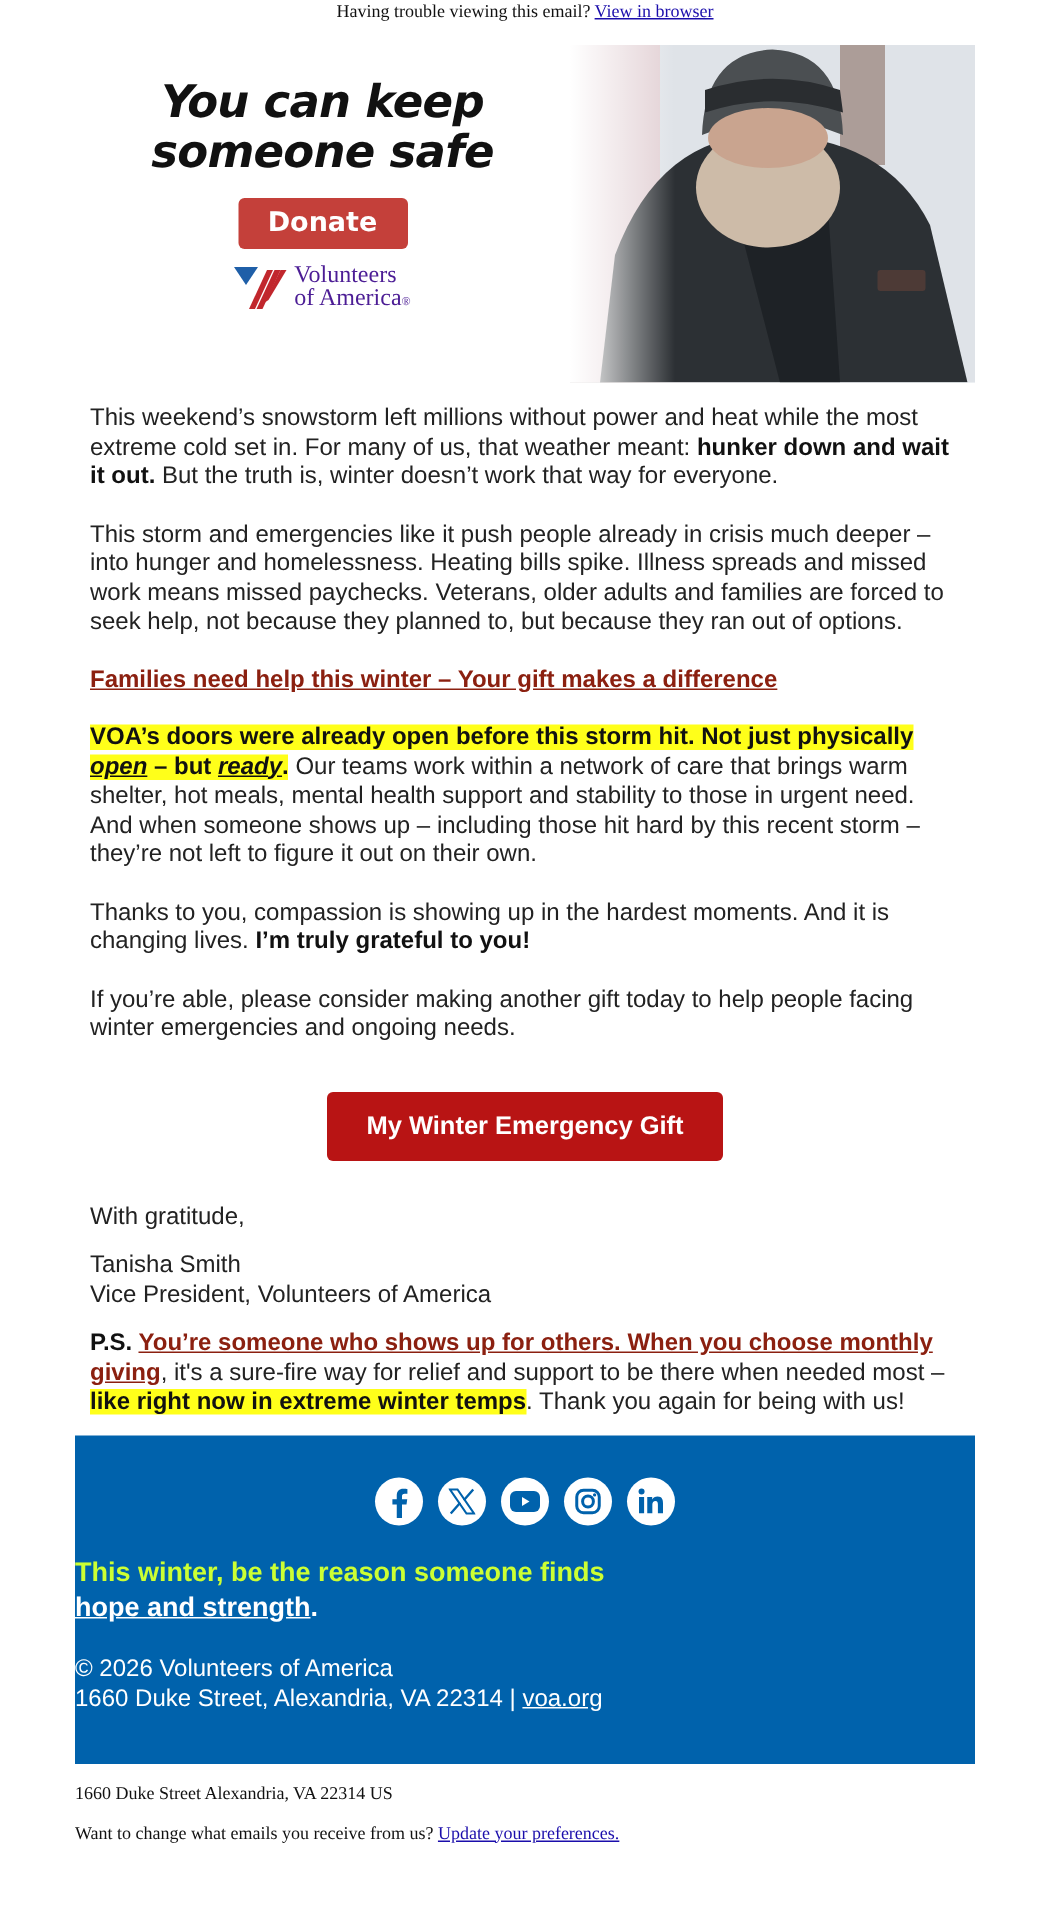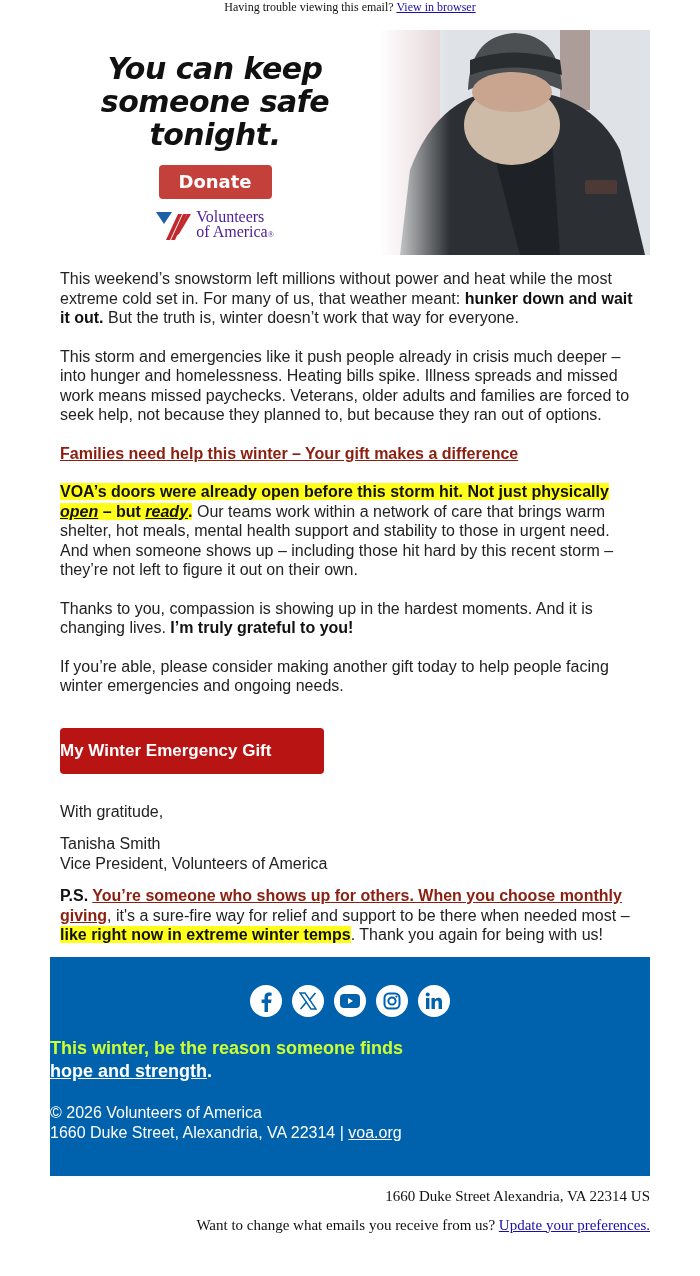--- a/index.html
+++ b/index.html
@@ -27,55 +27,54 @@
   .logo-text { font-family: "Liberation Serif", serif; font-size: 16px; line-height: 15px; color: #4c1d95; text-align: left; }
   .hero-right { width: 270px; height: 225px; position: relative; overflow: hidden;
     background: linear-gradient(90deg, #f3f3f3 0%, #d9cfd2 15%, #c9c9cf 40%, #dde3ea 100%); }
   .photo-fade { position:absolute; left:0; top:0; bottom:0; width:70px;
     background: linear-gradient(90deg, rgba(255,255,255,1), rgba(255,255,255,0)); z-index: 3;}
   .content { padding: 14px 10px 0 10px; font-size: 16px; line-height: 19.5px; color: #222; }
   .content p { margin-bottom: 19px; }
   .content b { color: #111; }
   .link-red { color: #8b2010; font-weight: bold; text-decoration: underline; }
   .hl { background: #ffff1a; }
-  .cta-wrap { text-align: left; margin: 6px 0 28px 0; text-decoration: underline; }
+  .cta-wrap { text-align: center; margin: 6px 0 28px 0; text-decoration: underline; }
   .cta-btn {
     display: inline-block; width: 264px; height: 46px; background: #b81414; color: #fff;
     font-weight: bold; font-size: 17px; line-height: 46px; border-radius: 4px; text-decoration: none;
   }
   .sig p { margin-bottom: 13px; }
   .footer-blue { background: #0062ac; height: 219px; margin-top: 4px; padding-top: 28px; }
   .social { display: flex; justify-content: center; gap: 10px; }
   .social-icon { width: 32px; height: 32px; border-radius: 50%; background: #fff; display: flex; align-items: center; justify-content: center; }
   .tagline { margin-top: 20px; color: #ccff33; font-weight: bold; font-size: 18px; line-height: 23px; }
   .tagline a { color: #ffffff; text-decoration: underline; }
   .tagline .dot { color: #ffffff; }
   .copyright { margin-top: 20px; color: #ffffff; font-size: 16px; line-height: 20px; }
   .copyright a { color: #ffffff; text-decoration: underline; }
-  .bottom { text-align: right; font-family: "Liberation Serif", serif; font-size: 15px; color: #111; }
+  .bottom { text-align: left; font-family: "Liberation Serif", serif; font-size: 12px; color: #111; }
   .bottom .addr { margin-top: 12px; }
   .bottom .prefs { margin-top: 12px; }
   .bottom a { color: #1a0dab; text-decoration: underline; }
 </style>
 </head>
 <body>
 
 <div class="preheader">
   <span>Having trouble viewing this email?</span>
   <a href="#">View in browser</a>
 </div>
 
 <div class="wrap">
 
   <div class="hero">
     <div class="hero-left">
       <div class="hero-headline">
         <div>You can keep</div>
         <div>someone safe</div>
-        <div>tonight.</div>
       </div>
       <a href="#" class="donate-btn">Donate</a>
       <div class="logo">
         <svg width="38" height="32" viewBox="0 0 38 32">
           <polygon points="0,2 16,2 8,14" fill="#1f5fa8"></polygon>
           <path d="M10,30 L22,4 L26,4 L14,30 Z" fill="#c1272d"></path>
           <path d="M15,30 L27,4 L31,4 L19,30 Z" fill="#c1272d"></path>
           <path d="M20,26 L31,4 L35,4 L23,24 Z" fill="#c1272d"></path>
         </svg>
         <div class="logo-text">

